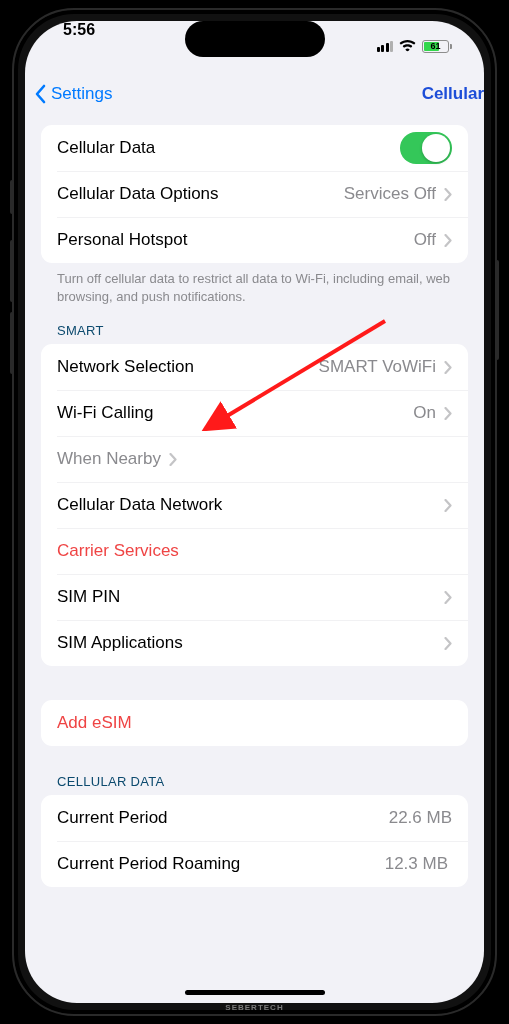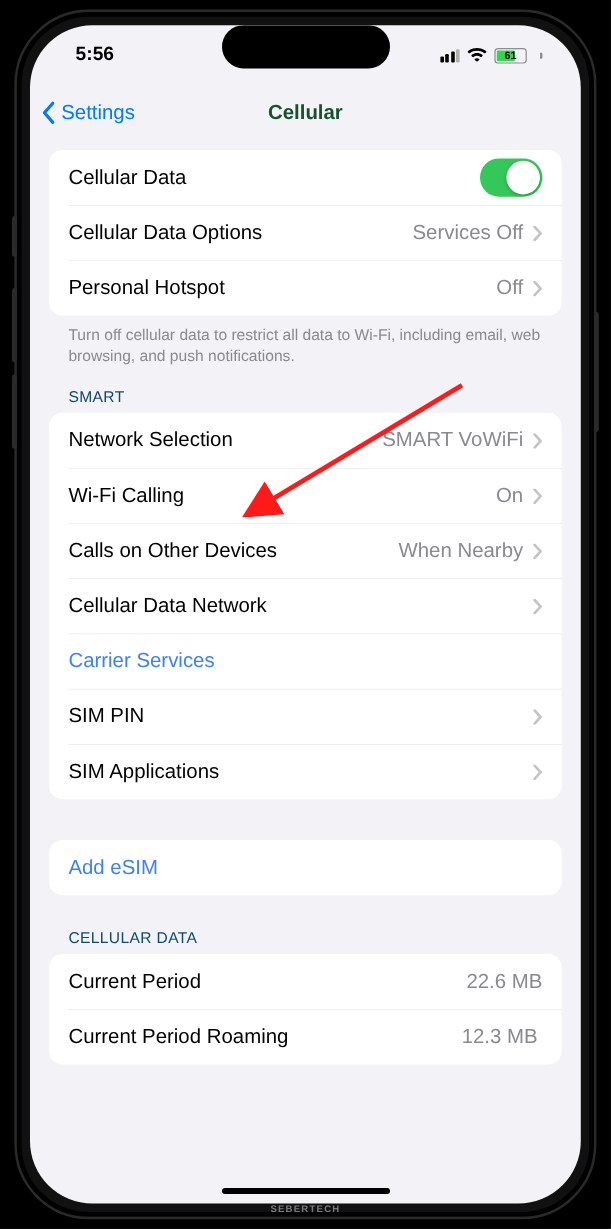--- a/index.html
+++ b/index.html
@@ -1,41 +1,41 @@
 <!DOCTYPE html>
 <html><head>
   <meta charset="utf-8">
   <style>
     *{margin:0;padding:0;box-sizing:border-box;-webkit-font-smoothing:antialiased}
     html,body{width:509px;height:1024px;background:#000;font-family:-apple-system,BlinkMacSystemFont,"SF Pro Text","Helvetica Neue",sans-serif;overflow:hidden}
     .phone{position:absolute;left:12px;top:8px;width:485px;height:1008px;background:#111;border-radius:62px;border:2px solid #2a2a2a;box-shadow:inset 0 0 0 4px #000}
     .screen{position:absolute;left:11px;top:11px;right:11px;bottom:11px;border-radius:52px;background:#f2f2f7;overflow:hidden}
     .di{position:absolute;top:0;left:50%;transform:translateX(-50%);width:140px;height:36px;background:#000;border-radius:20px;z-index:20}
-    .sb{height:50px;display:flex;align-items:center;justify-content:space-between;padding:0 32px 0 38px;font-size:16px;font-weight:600;color:#000}
+    .sb{height:50px;display:flex;justify-content:space-between;padding:0 32px 0 38px;font-size:16px;font-weight:600;color:#000}
     .sb-right{display:flex;align-items:center;gap:6px}
     .cell-bars{display:flex;align-items:flex-end;gap:1.5px}
     .cell-bars span{width:3px;background:#000;border-radius:1px}
     .cell-bars span:nth-child(1){height:5px}.cell-bars span:nth-child(2){height:7px}.cell-bars span:nth-child(3){height:9px}.cell-bars span:nth-child(4){height:11px;background:#b0b0b0}
     .wifi{width:17px;height:12px}
-    .batt{display:flex;align-items:center;gap:11px}
+    .batt{display:flex;align-items:center;gap:1px}
     .batt-body{position:relative;width:27px;height:13px;border:1px solid #8d8d8d;border-radius:3px;display:flex;align-items:center}
     .batt-fill{position:absolute;left:1px;top:1px;bottom:1px;width:60%;background:#32d74b;border-radius:1px}
     .batt-txt{position:absolute;width:100%;text-align:center;font-size:9px;font-weight:700;color:#000;line-height:11px}
     .batt-tip{width:2px;height:5px;background:#8d8d8d;border-radius:0 1px 1px 0}
     .nav{height:46px;display:flex;align-items:center;position:relative;padding:0 10px}
     .back{display:flex;align-items:flex-end;color:#007aff;font-size:17px;gap:4px}
     .back svg{width:12px;height:20px}
-    .title{position:absolute;left:0;right:0;text-align:center;font-size:17px;font-weight:600;color:#14532d;pointer-events:none}
+    .title{position:absolute;left:0;right:0;text-align:right;font-size:17px;font-weight:600;color:#1d4ed8;pointer-events:none}
     .content{position:absolute;top:96px;left:0;right:0;bottom:0;overflow-y:auto;padding:0 16px 40px}
     .group{background:#fff;border-radius:11px;margin-top:16px;overflow:hidden}
     .group.first{margin-top:8px}
     .row{display:flex;align-items:center;min-height:46px;padding:0 16px;position:relative}
     .row + .row::before{content:"";position:absolute;top:0;left:16px;right:0;height:1px;background:#e3e3e6;transform:scaleY(.5);transform-origin:top}
     .row-label{flex:1;font-size:17px;color:#000}
-    .row-label.link{color:#3b82f6}
+    .row-label.link{color:#ef4444}
     .row-val{font-size:17px;color:#8a8a8e;margin-right:8px}
     .chev{width:8px;height:13px;flex-shrink:0}
     .chev path{stroke:#c4c4c6;stroke-width:2.2;fill:none;stroke-linecap:round;stroke-linejoin:round}
     .tog{position:relative;width:52px;height:32px;background:#34c759;border-radius:16px;flex-shrink:0}
     .tog::after{content:"";position:absolute;right:2px;top:2px;width:28px;height:28px;background:#fff;border-radius:50%;box-shadow:0 1px 3px rgba(0,0,0,.25)}
     .footer{font-size:13px;color:#8a8a8e;padding:7px 16px 0;line-height:1.35}
     .header{font-size:13px;color:#0c4a6e;padding:18px 16px 6px;text-transform:uppercase;letter-spacing:.3px}
     .header + .group{margin-top:0}
     .hi{position:absolute;bottom:8px;left:50%;transform:translateX(-50%);width:140px;height:5px;background:#000;border-radius:3px}
     .arrow{position:absolute;z-index:30;pointer-events:none}
@@ -120,21 +120,20 @@
             </svg>
         </div>
         <div class="row">
           <span class="row-label">Wi-Fi Calling</span>
           <span class="row-val">On</span>
           <svg class="chev" viewBox="0 0 8 13">
               <path d="M1.5 1l5 5.5-5 5.5"></path>
             </svg>
         </div>
         <div class="row">
-          <span class="row-label">Calls on Other Devices</span>
           <span class="row-val">When Nearby</span>
           <svg class="chev" viewBox="0 0 8 13">
               <path d="M1.5 1l5 5.5-5 5.5"></path>
             </svg>
         </div>
         <div class="row">
           <span class="row-label">Cellular Data Network</span>
           <svg class="chev" viewBox="0 0 8 13">
               <path d="M1.5 1l5 5.5-5 5.5"></path>
             </svg>

